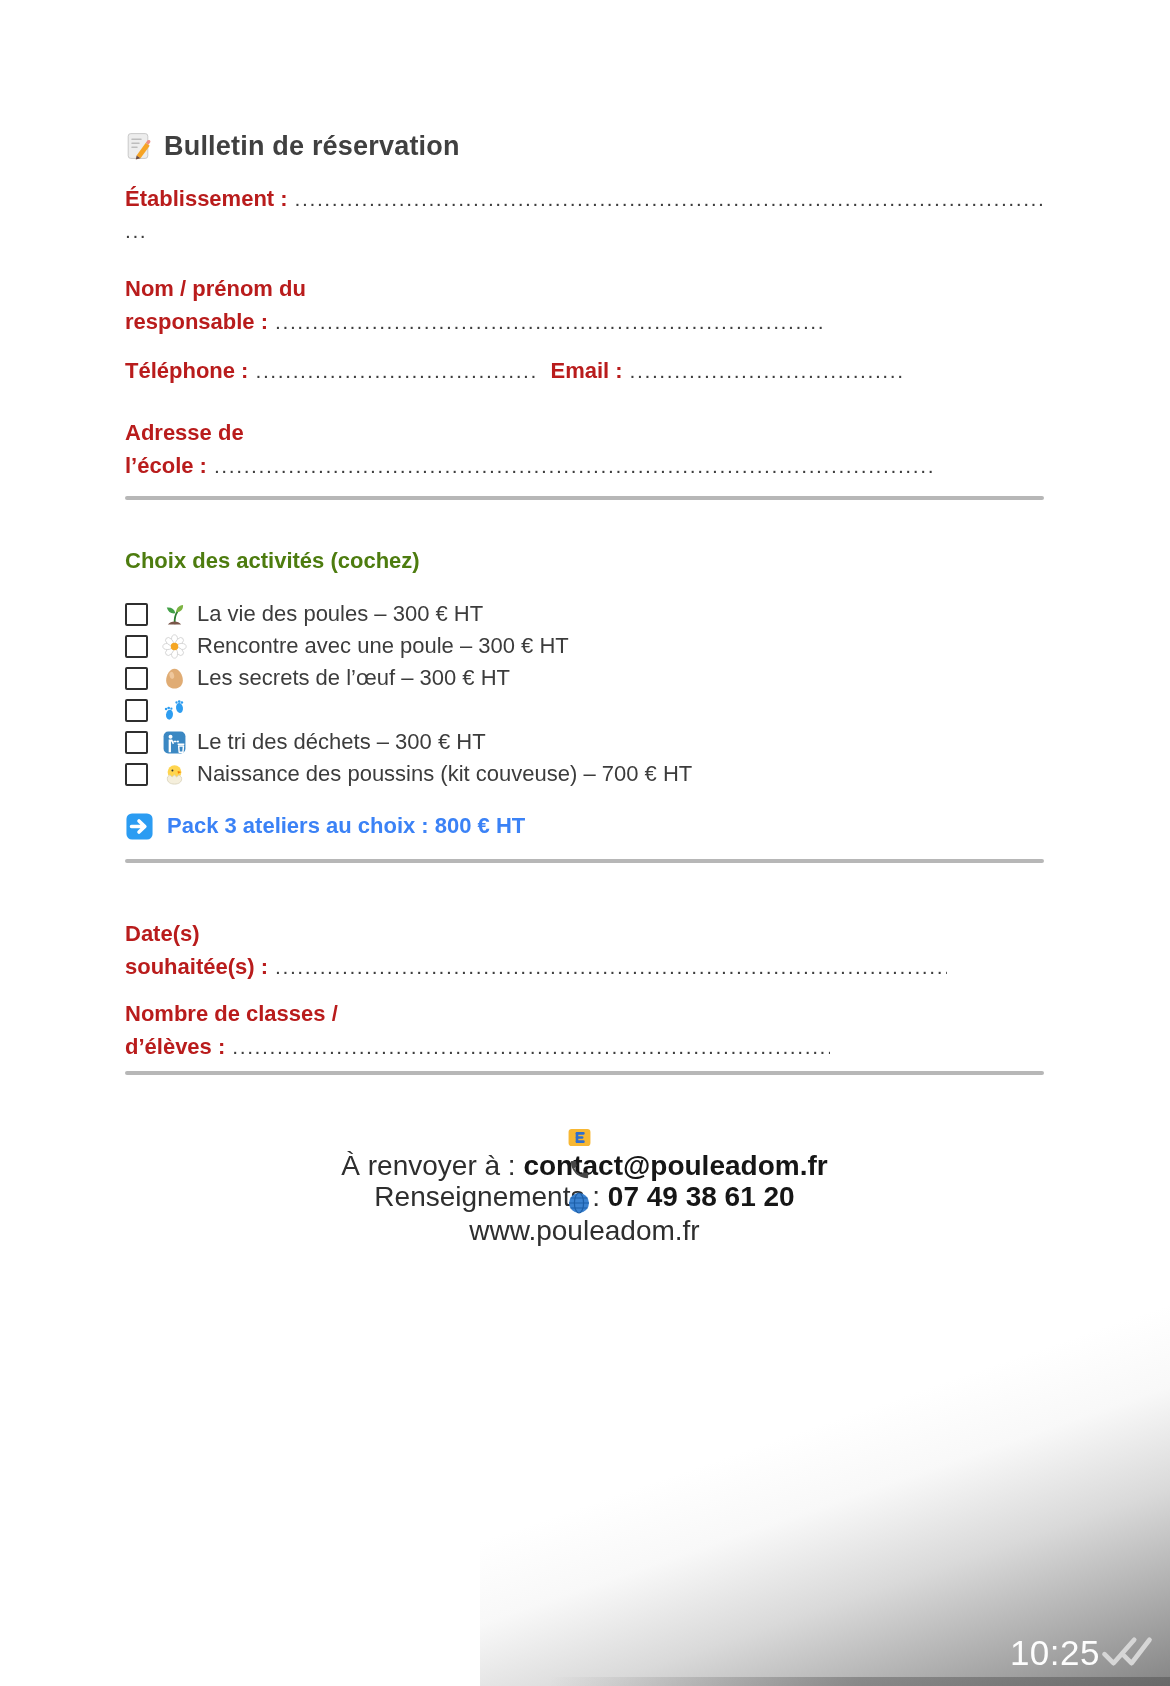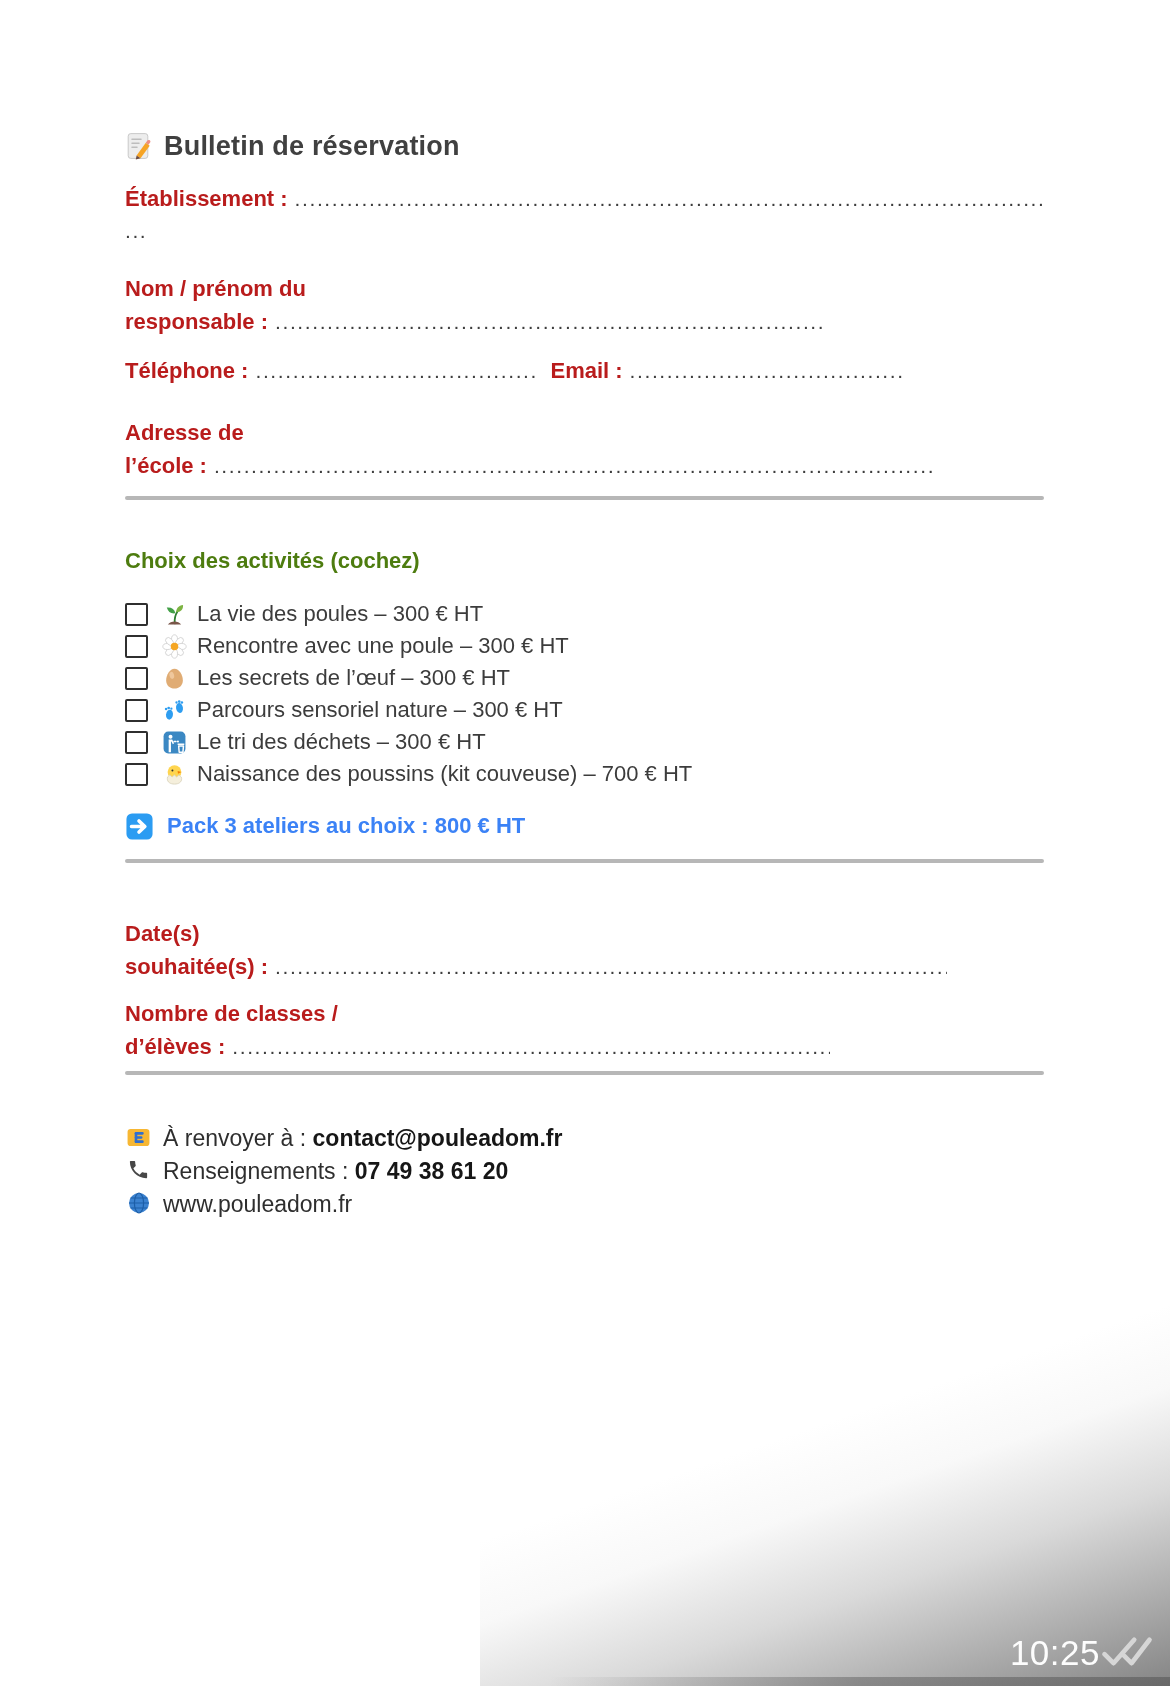--- a/index.html
+++ b/index.html
@@ -32,21 +32,21 @@
   
   .sec-heading{font-size:22px;font-weight:bold;color:#4d7c0f;line-height:34px;margin-bottom:20px;}
   .act-row{display:flex;align-items:center;height:32px;font-size:22px;color:#3c3c3c;}
   .cbx{width:19px;height:19px;border:2px solid #2f2f2f;border-radius:2px;margin-right:12px;flex:0 0 auto;background:#fff;}
   .act-ico{width:28px;margin-right:9px;justify-content:center;}
   .pack-row{display:flex;align-items:center;margin-top:18px;height:36px;}
   .pack-row .icon{margin-right:13px;}
   .pack-txt{font-size:22px;font-weight:bold;color:#3b82f6;}
 
   
-  .contact-row{display:flex;align-items:flex-start;height:33px;font-size:23px;color:#2e2e2e;}
+  .contact-row{display:flex;align-items:center;height:33px;font-size:28px;color:#2e2e2e;flex-direction:column;}
   .contact-row .icon{width:27px;margin-right:11px;justify-content:center;}
   .b{font-weight:bold;color:#161616;}
 
   
   .corner-shade{position:absolute;right:0;bottom:0;width:690px;height:400px;pointer-events:none;
     background-image:
       linear-gradient(90deg, rgba(40,40,40,0) 10%, rgba(45,45,45,.32) 55%),
       linear-gradient(341deg, rgba(50,50,50,.60) 0%, rgba(78,78,78,.46) 15%,
                       rgba(120,120,120,.28) 31%, rgba(190,190,190,.10) 47%, rgba(255,255,255,0) 60%);
     background-size:100% 9px,100% 100%;
@@ -158,21 +158,20 @@
             <circle cx="3.9" cy="10.6" r="1.2"></circle>
               <circle cx="6.4" cy="9.6" r="1.3"></circle>
               <circle cx="9" cy="10.2" r="1.1"></circle>
             <ellipse cx="16.8" cy="9.6" rx="3.3" ry="4.8" transform="rotate(-8 16.8 9.6)"></ellipse>
             <circle cx="13.9" cy="4.3" r="1.1"></circle>
               <circle cx="16.5" cy="3.4" r="1.3"></circle>
               <circle cx="19.1" cy="4.2" r="1.2"></circle>
           </g>
         </svg>
       </span>
-      <span>Parcours sensoriel nature – 300 € HT</span>
     </div>
 
     <div class="act-row">
       <span class="cbx"></span>
       <span class="icon act-ico">
         <svg width="25" height="25" viewBox="0 0 24 24">
           <rect x="1.5" y="1.5" width="21" height="21" rx="4.5" fill="#3b88c3"></rect>
           <g fill="#ffffff">
             <circle cx="8.2" cy="6.4" r="1.9"></circle>
             <path d="M6.8 9.2h3l1.8 3.6-1.2.8-1.4-2.6h-.4v10.4H6.4V9.2z"></path>

